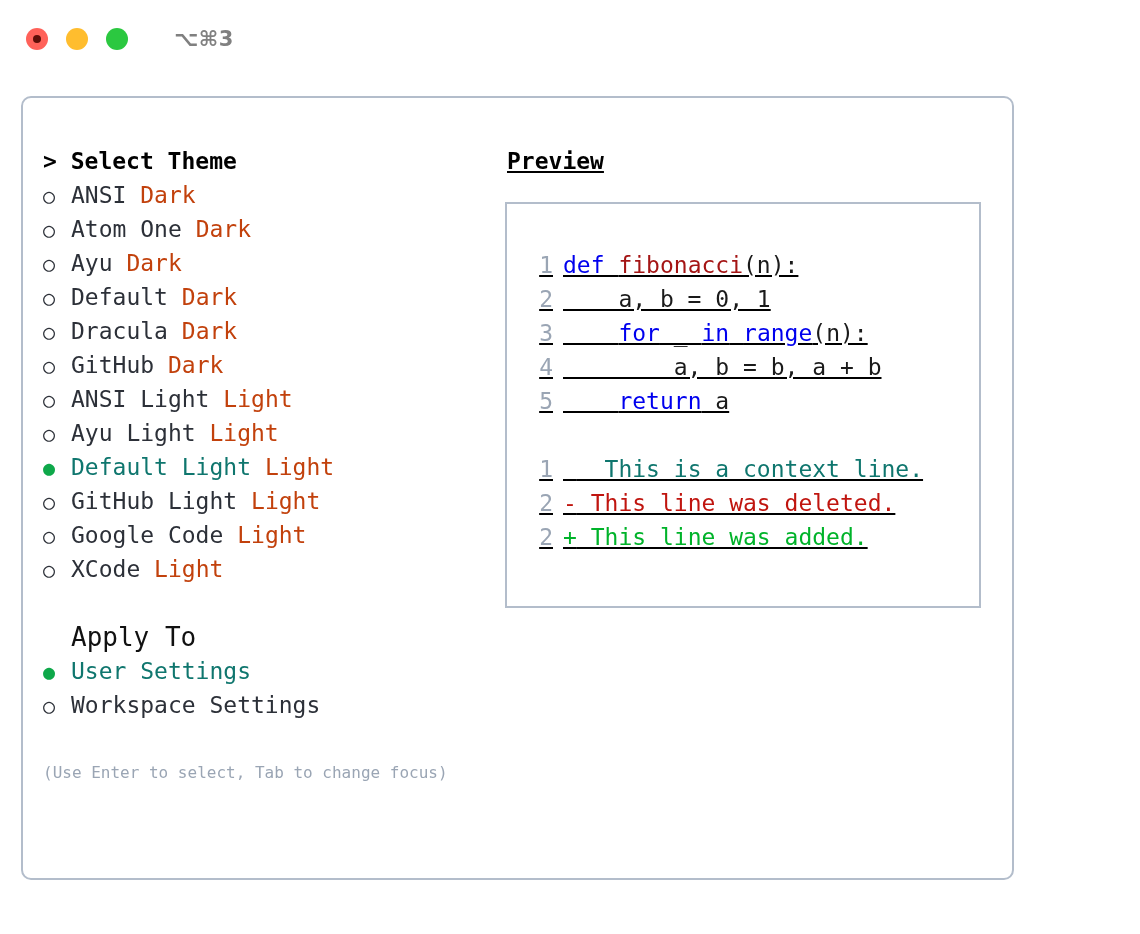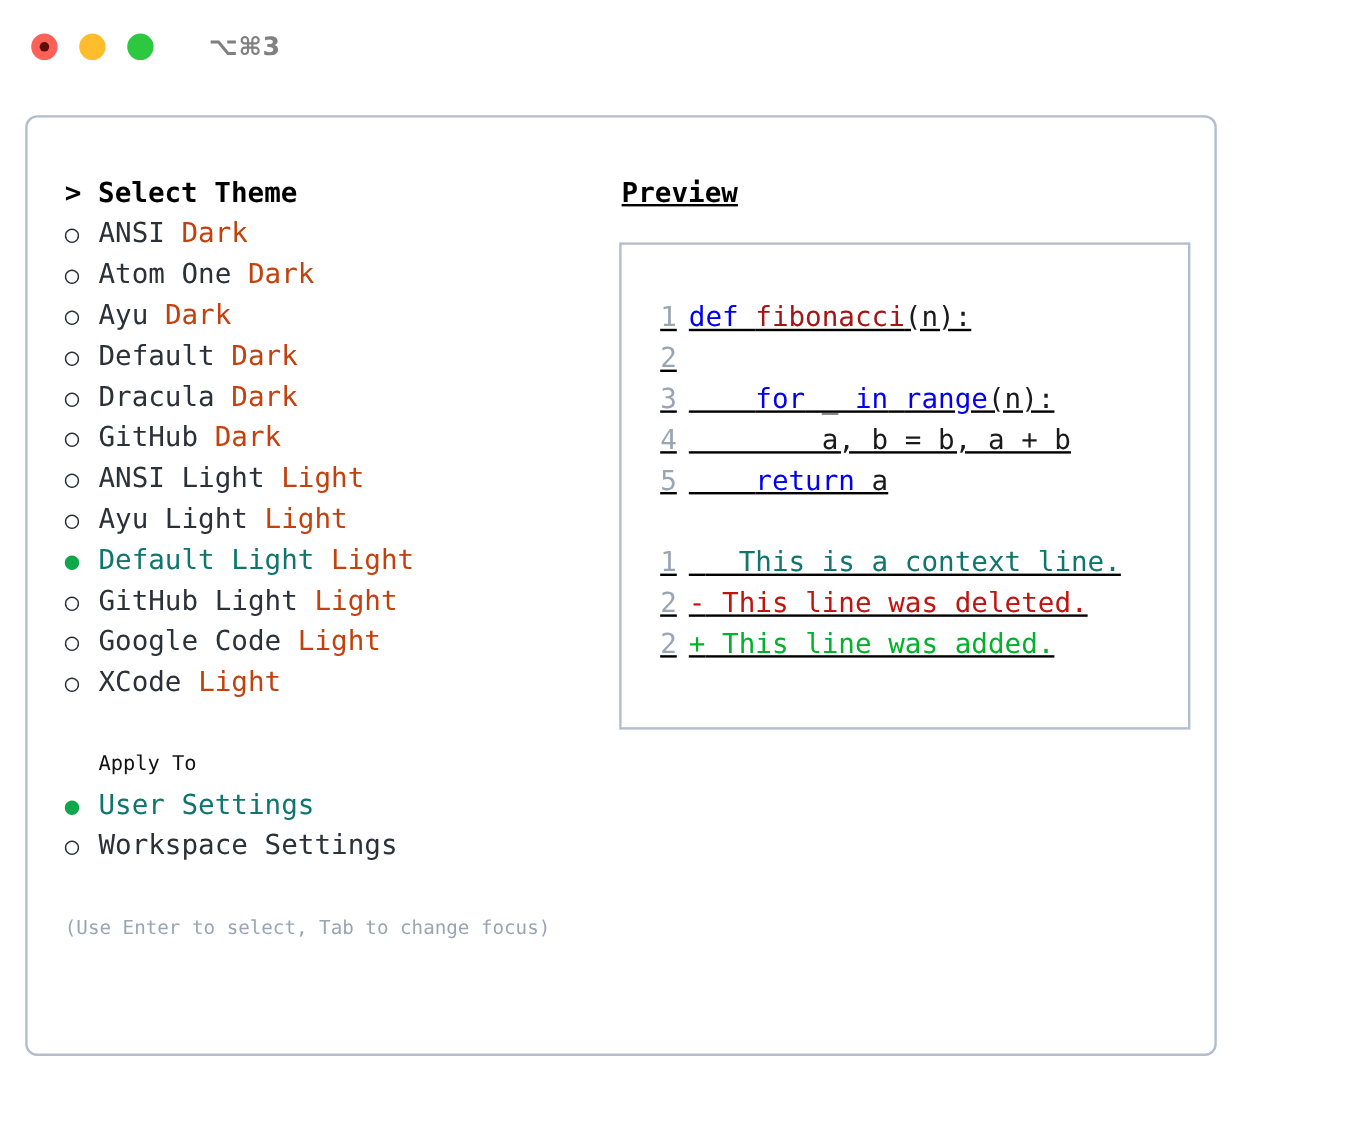--- a/index.html
+++ b/index.html
@@ -74,38 +74,38 @@
     width: 993px;
     height: 784px;
     border: 2px solid #b3bdcb;
     border-radius: 10px;
     box-sizing: border-box;
     background: #ffffff;
   }
 
   .columns {
     display: flex;
-    padding: 46px 0 0 31px;
+    padding: 46px 0 0 20px;
     box-sizing: border-box;
     height: 100%;
   }
 
   .col-left  { width: 462px; flex: none; }
   .col-right { flex: 1; text-decoration: underline; }
 
   
   .section-title {
     font-size: 23px;
     font-weight: bold;
     color: #000000;
     line-height: 34px;
     white-space: pre;
   }
   .apply-title {
-    font-size: 17px;
+    font-size: 26px;
     color: #111111;
     line-height: 34px;
     white-space: pre;
     padding-left: 28px;
   }
 
   .opt-row {
     display: flex;
     align-items: baseline;
     line-height: 34px;
@@ -229,21 +229,21 @@
 
         <div class="hint">(Use Enter to select, Tab to change focus)</div>
       </div>
 
       <div class="col-right">
         <div class="preview-title">Preview</div>
 
         <div class="preview-box">
           <div id="code-block">
               <div class="code-line"><span class="lnum">1</span><span class="code-text"><span class="tok-kw">def </span><span class="tok-fn">fibonacci</span><span class="tok-plain">(n):</span></span></div>
-              <div class="code-line"><span class="lnum">2</span></div>
+              <div class="code-line"><span class="lnum">2</span><span class="code-text"><span class="tok-plain">    a, b = 0, 1</span></span></div>
               <div class="code-line"><span class="lnum">3</span><span class="code-text"><span class="tok-plain">    </span><span class="tok-kw">for</span><span class="tok-plain"> _ </span><span class="tok-kw">in</span><span class="tok-plain"> </span><span class="tok-kw">range</span><span class="tok-plain">(n):</span></span></div>
               <div class="code-line"><span class="lnum">4</span><span class="code-text"><span class="tok-plain">        a, b = b, a + b</span></span></div>
               <div class="code-line"><span class="lnum">5</span><span class="code-text"><span class="tok-plain">    </span><span class="tok-kw">return</span><span class="tok-plain"> a</span></span></div>
             </div>
           <div class="gap-line"></div>
           <div id="diff-block">
               <div class="code-line"><span class="lnum">1</span><span class="diff-ctx"> </span><span class="diff-ctx">  This is a context line.</span></div>
               <div class="code-line"><span class="lnum">2</span><span class="diff-del">-</span><span class="diff-del"> This line was deleted.</span></div>
               <div class="code-line"><span class="lnum">2</span><span class="diff-add">+</span><span class="diff-add"> This line was added.</span></div>
             </div>

